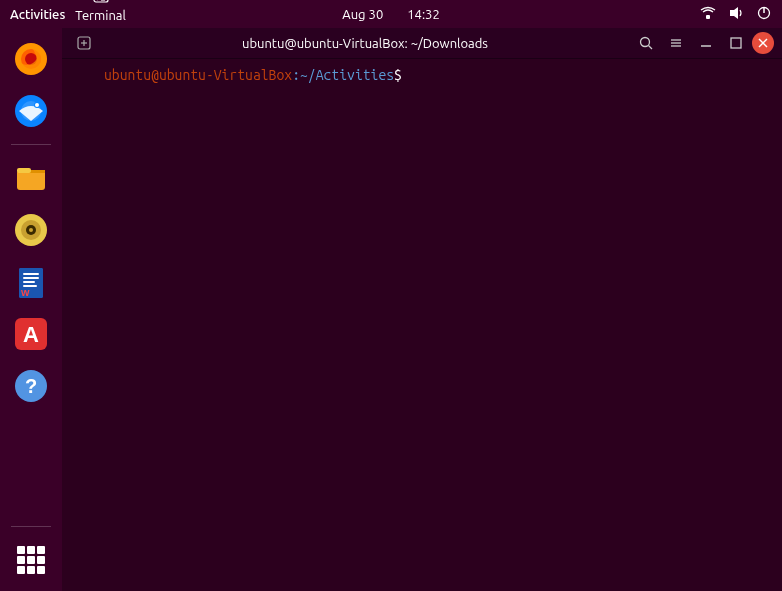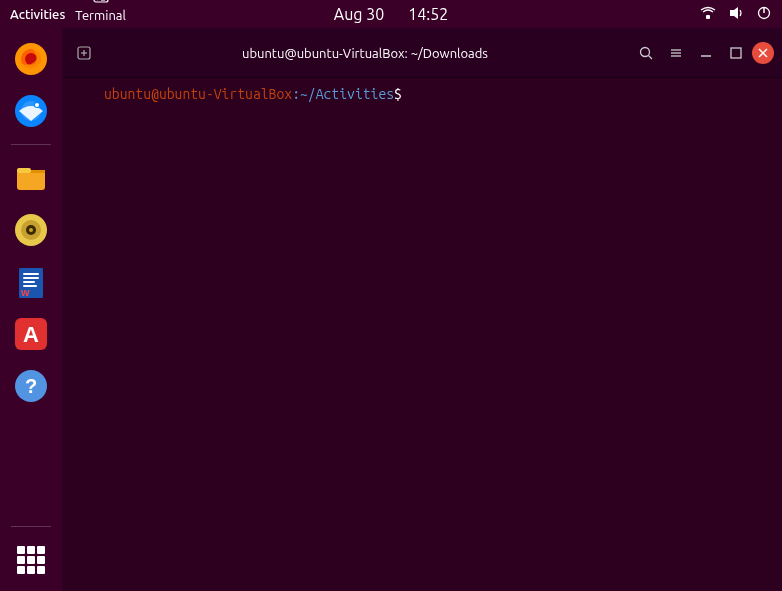--- a/index.html
+++ b/index.html
@@ -36,21 +36,21 @@
       display: flex;
       align-items: center;
       gap: 4px;
       color: #ffffff;
       font-size: 13px;
       cursor: pointer;
       flex-direction: column;
     }
     #topbar-center {
       color: #ffffff;
-      font-size: 16px;
+      font-size: 13px;
       position: absolute;
       left: 50%;
       transform: translateX(-50%);
       display: flex;
       gap: 24px;
       text-align: right;
     }
     #topbar-right {
       display: flex;
       align-items: center;
@@ -116,21 +116,21 @@
     
     #terminal-window {
       flex: 1;
       display: flex;
       flex-direction: column;
       background: #2c001e;
     }
 
     
     #terminal-titlebar {
-      height: 50px;
+      height: 31px;
       background: #2a0020;
       display: flex;
       align-items: center;
       justify-content: space-between;
       padding: 0 8px;
       border-bottom: 1px solid #1a0015;
     }
     #titlebar-left {
       display: flex;
       align-items: center;
@@ -224,21 +224,21 @@
         <rect x="1" y="2" width="14" height="12" rx="2" fill="none" stroke="white" stroke-width="1.2"></rect>
         <polyline points="4,6 7,9 4,12" fill="none" stroke="white" stroke-width="1.2"></polyline>
         <line x1="8" y1="12" x2="12" y2="12" stroke="white" stroke-width="1.2"></line>
       </svg>
       <span>Terminal</span>
       <span>▾</span>
     </div>
   </div>
   <div id="topbar-center">
     <span>Aug 30</span>
-    <span>14:52</span>
+    <span>14:32</span>
   </div>
   <div id="topbar-right">
 
     <span class="topbar-icon">
       <svg width="16" height="16" viewBox="0 0 16 16" fill="white">
         <rect x="6" y="10" width="4" height="4" rx="1"></rect>
         <path d="M3 7 Q8 3 13 7" fill="none" stroke="white" stroke-width="1.3"></path>
         <path d="M1 5 Q8 0 15 5" fill="none" stroke="white" stroke-width="1.3"></path>
       </svg>
     </span>

